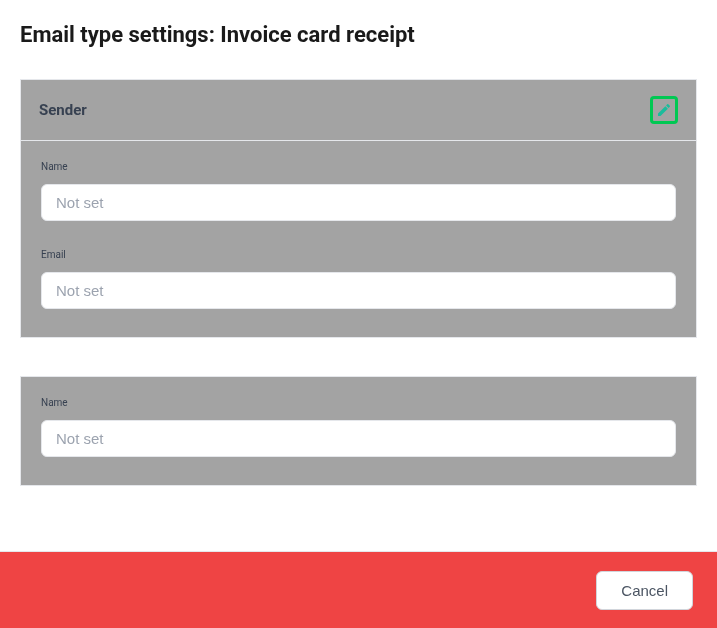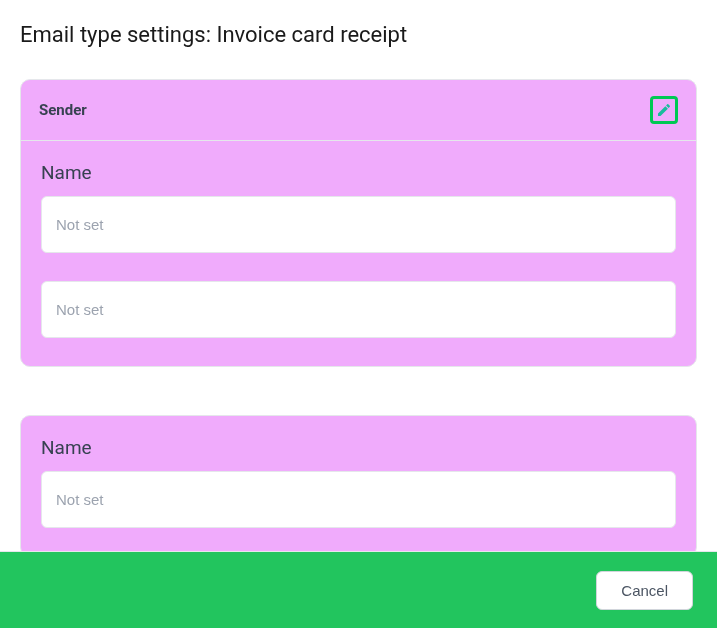--- a/index.html
+++ b/index.html
@@ -29,29 +29,29 @@
     }
     .content-area::-webkit-scrollbar-track {
       background: transparent;
     }
     .content-area::-webkit-scrollbar-thumb {
       background: #c0c0c0;
       border-radius: 4px;
     }
     .page-title {
       font-size: 22px;
-      font-weight: 400;
+      font-weight: 700;
       color: #1a1a1a;
       margin: 22px 0 32px 0;
     }
     .card {
-      background: #f0abfc;
+      background: #a3a3a3;
       border: 1px solid #e5e7eb;
-      border-radius: 10px;
-      margin-bottom: 48px;
+      border-radius: 0;
+      margin-bottom: 38px;
       overflow: hidden;
     }
     .card-header {
       display: flex;
       justify-content: space-between;
       align-items: center;
       padding: 16px 18px;
       border-bottom: 1px solid #e5e7eb;
     }
     .card-header-title {
@@ -82,45 +82,45 @@
       padding: 20px 20px 28px 20px;
     }
     .field {
       margin-bottom: 28px;
     }
     .field:last-child {
       margin-bottom: 0;
     }
     .field-label {
       display: block;
-      font-size: 19px;
+      font-size: 10px;
       color: #374151;
       margin-bottom: 12px;
       font-weight: 400;
     }
     .field-input {
       width: 100%;
-      padding: 19px 14px;
+      padding: 9px 14px;
       border: 1px solid #e5e7eb;
       border-radius: 6px;
       font-size: 15px;
       color: #374151;
       background: #fff;
       outline: none;
     }
     .field-input::placeholder {
       color: #9ca3af;
     }
     .footer {
       position: absolute;
       bottom: 0;
       left: 0;
       right: 0;
       height: 77px;
-      background: #22c55e;
+      background: #ef4444;
       border-top: 1px solid #e5e7eb;
       display: flex;
       justify-content: flex-end;
       align-items: center;
       padding: 0 24px;
       gap: 10px;
     }
     .btn {
       padding: 10px 24px;
       border-radius: 6px;
@@ -153,20 +153,21 @@
             <path d="M3 17.25V21h3.75L17.81 9.94l-3.75-3.75L3 17.25zM20.71 7.04c.39-.39.39-1.02 0-1.41l-2.34-2.34c-.39-.39-1.02-.39-1.41 0l-1.83 1.83 3.75 3.75 1.83-1.83z"></path>
           </svg>
       </button>
     </div>
     <div class="card-body">
       <div class="field">
         <label class="field-label">Name</label>
         <input type="text" class="field-input" placeholder="Not set" style="">
       </div>
       <div class="field">
+        <label class="field-label">Email</label>
         <input type="text" class="field-input" placeholder="Not set" style="">
       </div>
     </div>
   </div>
 
   <div class="card">
     <div class="card-body">
       <div class="field">
         <label class="field-label">Name</label>
         <input type="text" class="field-input" placeholder="Not set" style="">

